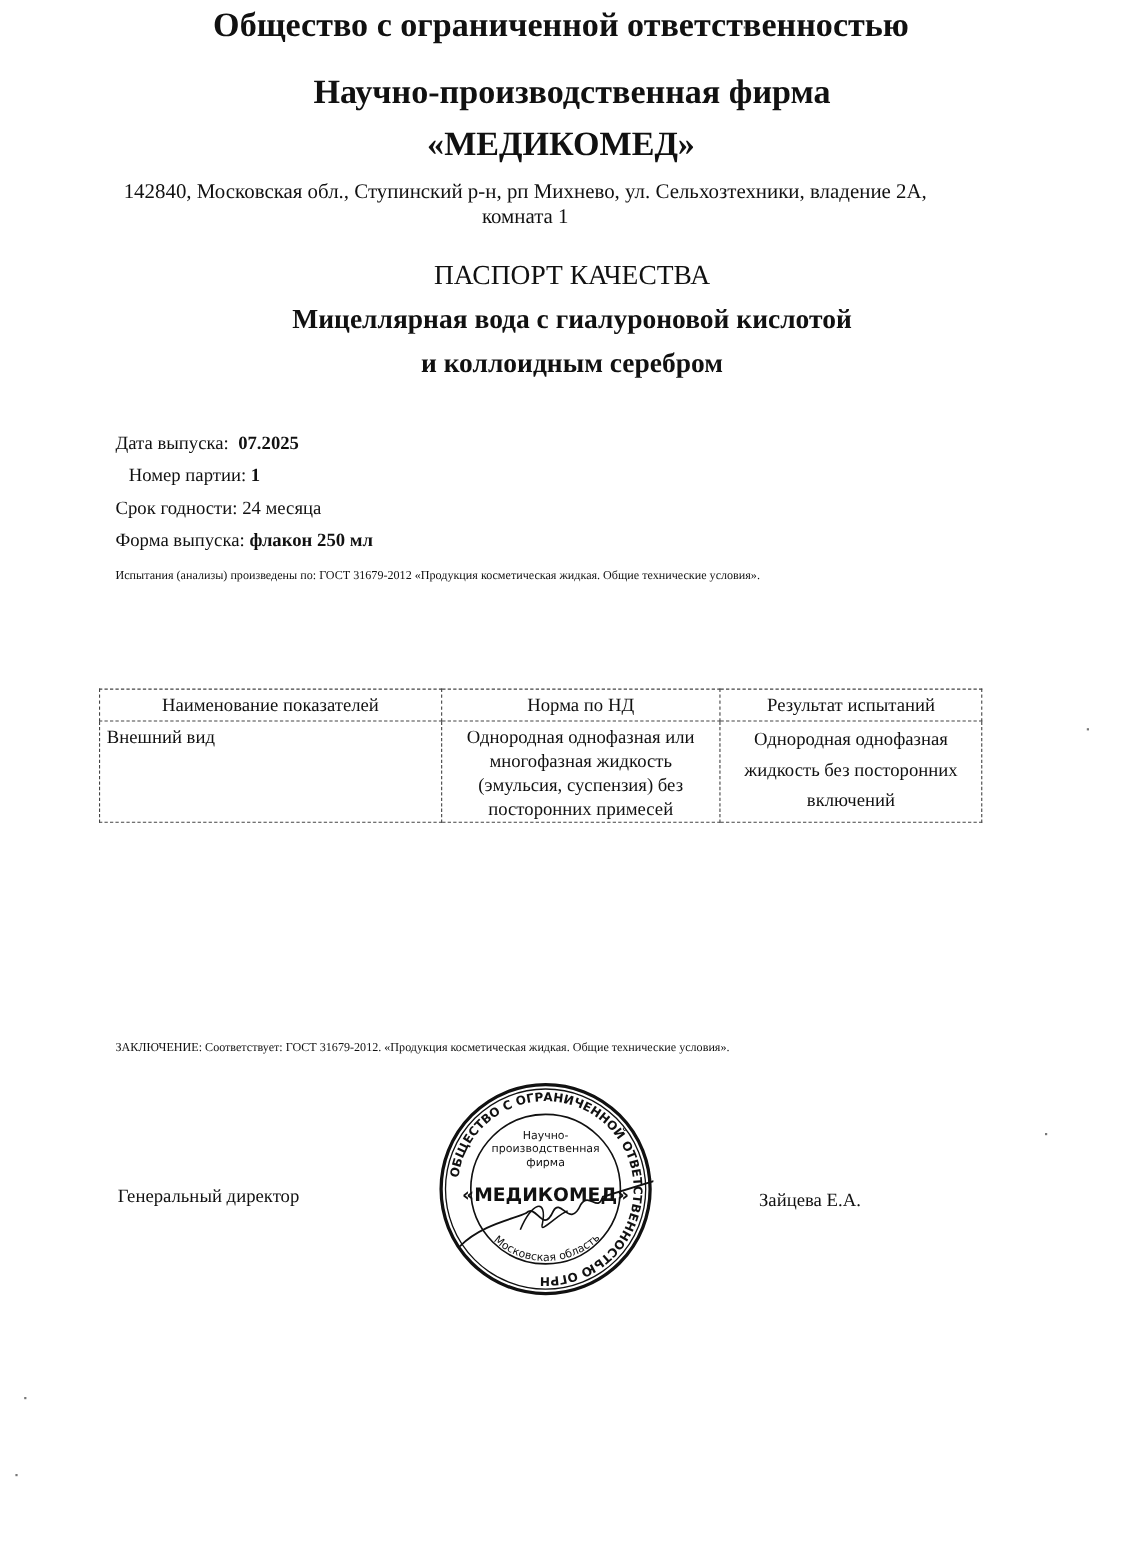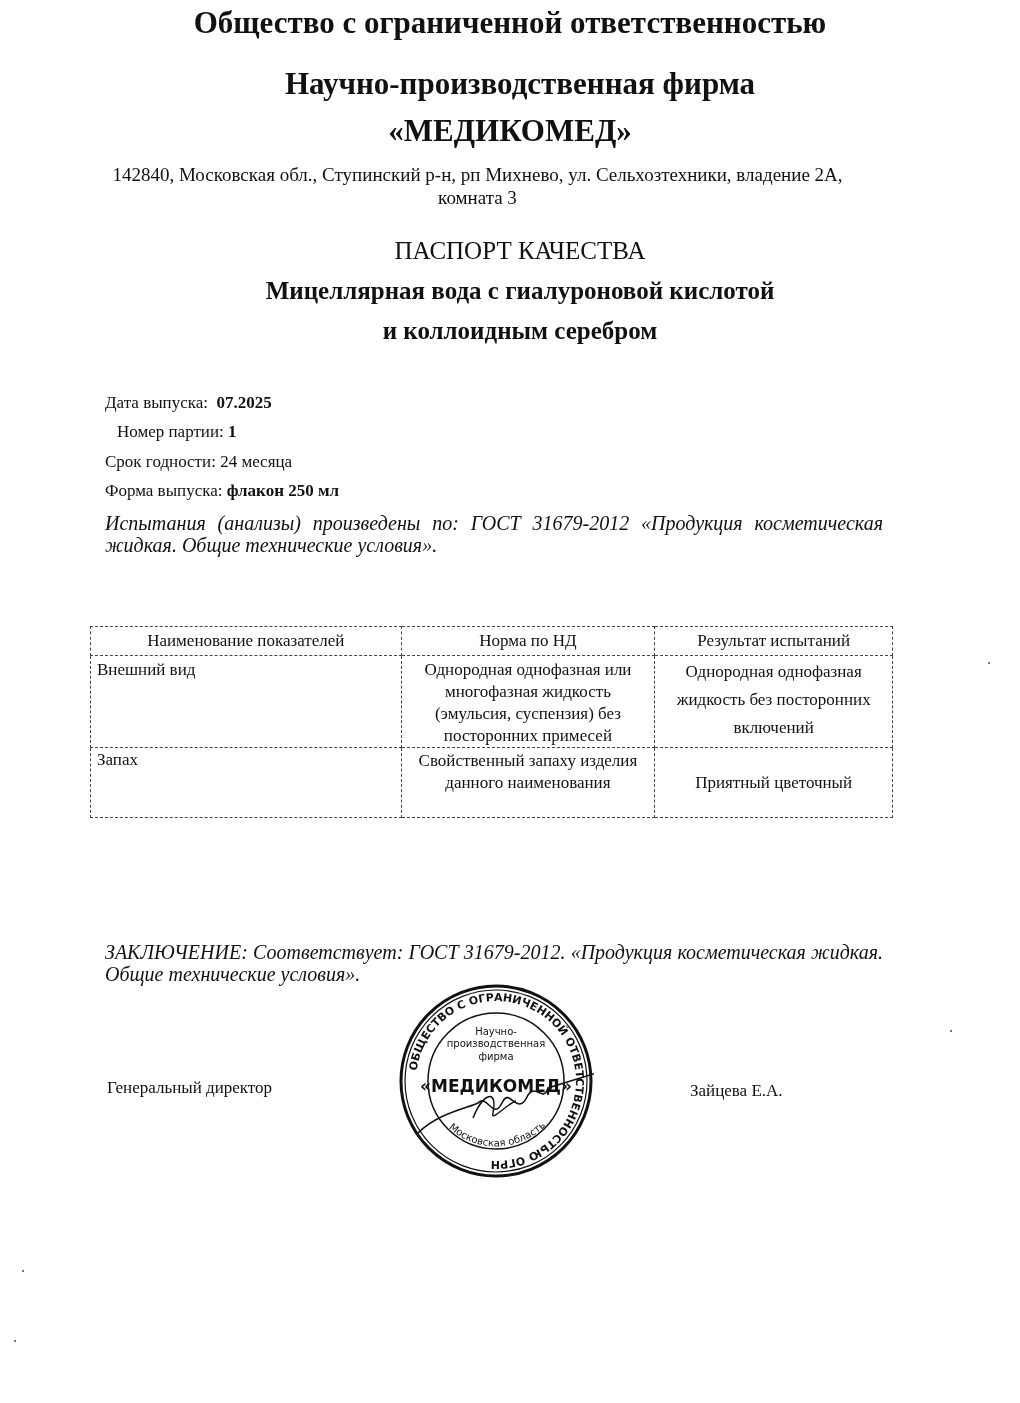--- a/index.html
+++ b/index.html
@@ -9,21 +9,21 @@
     overflow: hidden;
   }
   .abs { position: absolute; }
   .center { text-align: center; }
   .h1 { font-weight: bold; font-size: 31px; letter-spacing: 0px; }
   .addr { font-size: 19px; }
   .title { font-size: 25px; }
   .prod { font-weight: bold; font-size: 25px; }
   .field { font-size: 17px; }
   .b { font-weight: bold; }
-  .para { font-size: 20px; text-align: justify; line-height: 22px; font-style: italic; }
+  .para { font-size: 11px; text-align: justify; line-height: 22px; }
   table.spec {
     position: absolute; left: 90px; top: 585px; width: 803px;
     border-collapse: collapse; font-size: 17px; margin-top: 41px;
   }
   table.spec td, table.spec th {
     border: 1px dashed #444; padding: 0 6px; vertical-align: top; font-weight: normal;
   }
   table.spec th { height: 28px; line-height: 28px; text-align: center; }
   .c1 { width: 298px; text-align: left; }
   .c2 { width: 241px; text-align: center; line-height: 22px; }
@@ -31,21 +31,21 @@
   .stamp { position: absolute; left: 398px; top: 983px; width: 196px; height: 196px; }
   .speck { position:absolute; width:2px; height:2px; background:#777; }
 </style>
 </head>
 <body>
 
 <div class="abs center h1" style="left:0;width:1020px;top:5px;">Общество с ограниченной ответственностью</div>
 <div class="abs center h1" style="left:0;width:1040px;top:66px;">Научно-производственная фирма</div>
 <div class="abs center h1" style="left:0;width:1020px;top:113px;">«МЕДИКОМЕД»</div>
 <div class="abs center addr" style="left:90px;width:775px;top:164px;">142840, Московская обл., Ступинский р-н, рп Михнево, ул. Сельхозтехники, владение 2А,</div>
-<div class="abs center addr" style="left:90px;width:775px;top:187px;">комната 3</div>
+<div class="abs center addr" style="left:90px;width:775px;top:187px;">комната 1</div>
 
 <div class="abs center title" style="left:0;width:1040px;top:237px;">ПАСПОРТ КАЧЕСТВА</div>
 <div class="abs center prod" style="left:0;width:1040px;top:277px;">Мицеллярная вода с гиалуроновой кислотой</div>
 <div class="abs center prod" style="left:0;width:1040px;top:317px;">и коллоидным серебром</div>
 
 <div class="abs field" style="left:105px;top:393px;">
   <span>Дата выпуска:</span>&nbsp;
   <span class="b">07.2025</span>
 </div>
 <div class="abs field" style="left:117px;top:422px;">
@@ -69,25 +69,20 @@
       <th class="c1" style="text-align:center">Наименование показателей</th>
       <th class="c2" style="line-height:28px">Норма по НД</th>
       <th class="c3">Результат испытаний</th>
     </tr>
   </thead>
   <tbody>
     <tr style="height:92px;">
       <td class="c1" style="padding-top:4px">Внешний вид</td>
       <td class="c2" style="padding-top:3px">Однородная однофазная или многофазная жидкость (эмульсия, суспензия) без посторонних примесей</td>
       <td class="c3" style="line-height:28px;padding-top:2px">Однородная однофазная жидкость без посторонних включений</td>
-    </tr>
-    <tr style="height:70px;">
-      <td class="c1" style="padding-top:2px">Запах</td>
-      <td class="c2" style="padding-top:2px">Свойственный запаху изделия данного наименования</td>
-      <td class="c3" style="vertical-align:middle">Приятный цветочный</td>
     </tr>
   </tbody>
 </table>
 
 <div class="abs para" style="left:105px;width:778px;top:913px;margin-top:28px;">ЗАКЛЮЧЕНИЕ:  Соответствует: ГОСТ 31679-2012. «Продукция косметическая жидкая. Общие технические условия».</div>
 
 <div class="abs field" style="left:107px;top:1078px;">Генеральный директор</div>
 <div class="abs field" style="left:690px;top:1081px;">Зайцева Е.А.</div>
 
 <div class="stamp">

